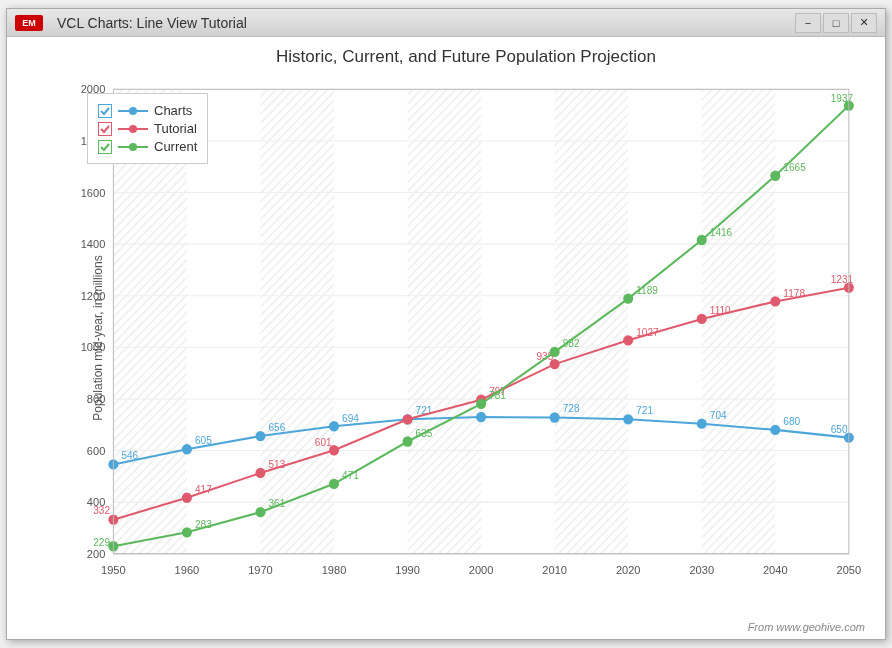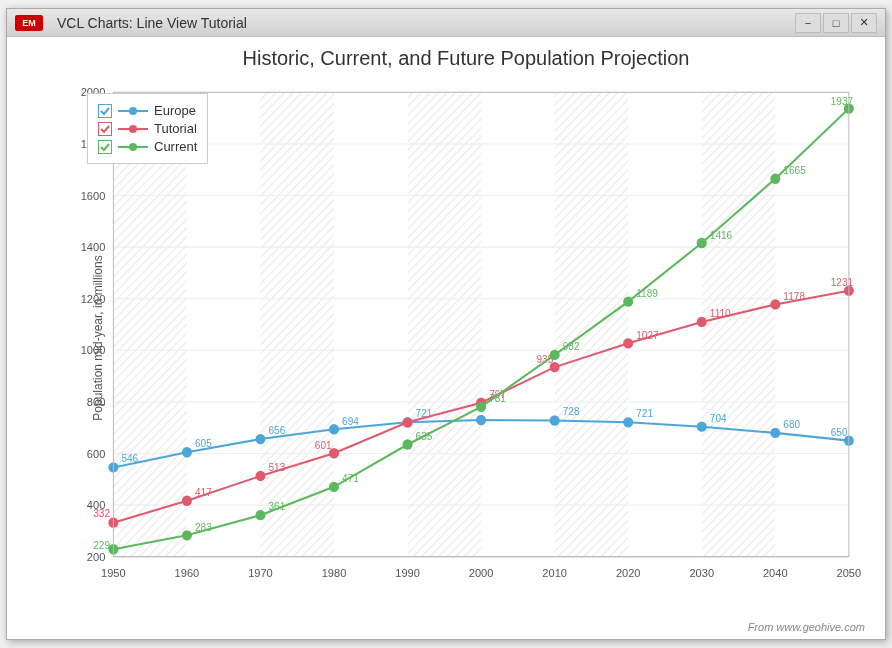--- a/index.html
+++ b/index.html
@@ -60,21 +60,21 @@
       border: 1px solid #bbb;
       display: flex;
       align-items: center;
       justify-content: center;
       font-size: 11px;
       cursor: pointer;
       color: #333;
     }
     .chart-title {
       text-align: center;
-      font-size: 20px;
+      font-size: 17px;
       color: #333;
       margin-bottom: 12px;
       font-weight: normal;
     }
     .legend {
       position: absolute;
       top: 56px;
       left: 80px;
       border: 1px solid #ccc;
       background: white;
@@ -145,21 +145,21 @@
       <div class="legend-item">
         <div class="legend-checkbox" style="border-color:#4da6d9;">
           <svg width="12" height="10">
               <polyline points="2,5 5,8 10,2" stroke="#4da6d9" stroke-width="2" fill="none"></polyline>
             </svg>
         </div>
         <div style="position:relative; display:flex; align-items:center; width:30px;">
           <div style="width:30px; height:2px; background:#4da6d9;"></div>
           <div style="width:8px;height:8px;border-radius:50%;background:#4da6d9;position:absolute;left:11px;"></div>
         </div>
-        <span>Europe</span>
+        <span>Charts</span>
       </div>
       <div class="legend-item">
         <div class="legend-checkbox" style="border-color:#e05a6d;">
           <svg width="12" height="10">
               <polyline points="2,5 5,8 10,2" stroke="#e05a6d" stroke-width="2" fill="none"></polyline>
             </svg>
         </div>
         <div style="position:relative; display:flex; align-items:center; width:30px;">
           <div style="width:30px; height:2px; background:#e05a6d;"></div>
           <div style="width:8px;height:8px;border-radius:50%;background:#e05a6d;position:absolute;left:11px;"></div>

